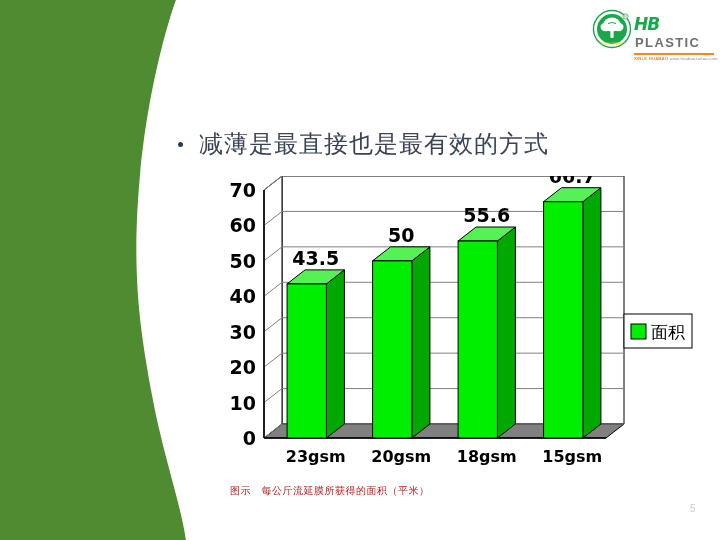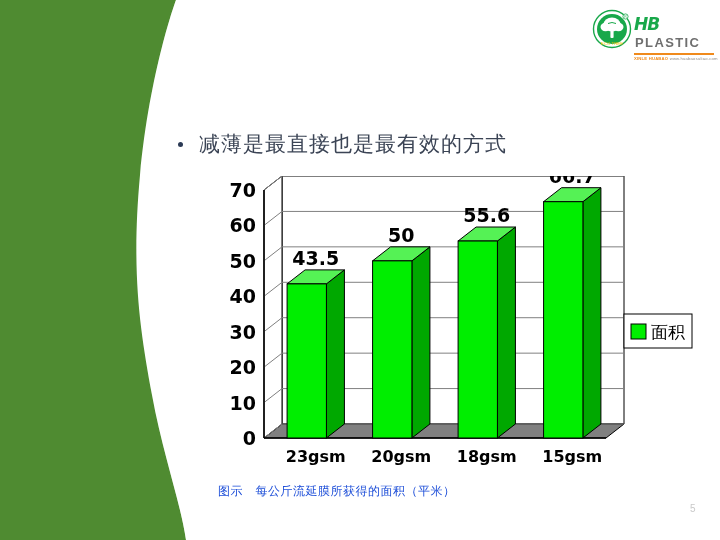--- a/index.html
+++ b/index.html
@@ -67,35 +67,35 @@
   .bullet-row{
     position:absolute;left:178px;top:131px;
     display:flex;align-items:flex-start;
   }
   .bullet-dot{
     width:5px;height:5px;border-radius:50%;background:#2b3a55;
     margin-top:11px;margin-right:16px;flex:0 0 auto;
   }
   .bullet-text{
     font-family:"DejaVu Serif","Liberation Serif",serif;
-    font-size:21px;line-height:26px;color:#3b4455;
+    font-size:24px;line-height:26px;color:#3b4455;
     letter-spacing:1px;white-space:nowrap;
   }
 
   
   .chart-wrap{
     position:absolute;left:206px;top:176px;width:490px;height:300px;
   }
   .chart-svg{display:block;}
 
   
   .chart-caption{
-    position:absolute;left:218px;top:481px;
+    position:absolute;left:230px;top:481px;
     font-family:"DejaVu Serif","Liberation Serif",serif;
-    font-size:12px;line-height:20px;color:#1d4ed8;
+    font-size:10px;line-height:20px;color:#b91c1c;
     letter-spacing:.5px;white-space:nowrap;
   }
 
   
   .page-number{
     position:absolute;left:690px;top:503px;
     font-family:"Liberation Sans",sans-serif;
     font-size:10px;color:#c9c9c9;
   }
 </style>

